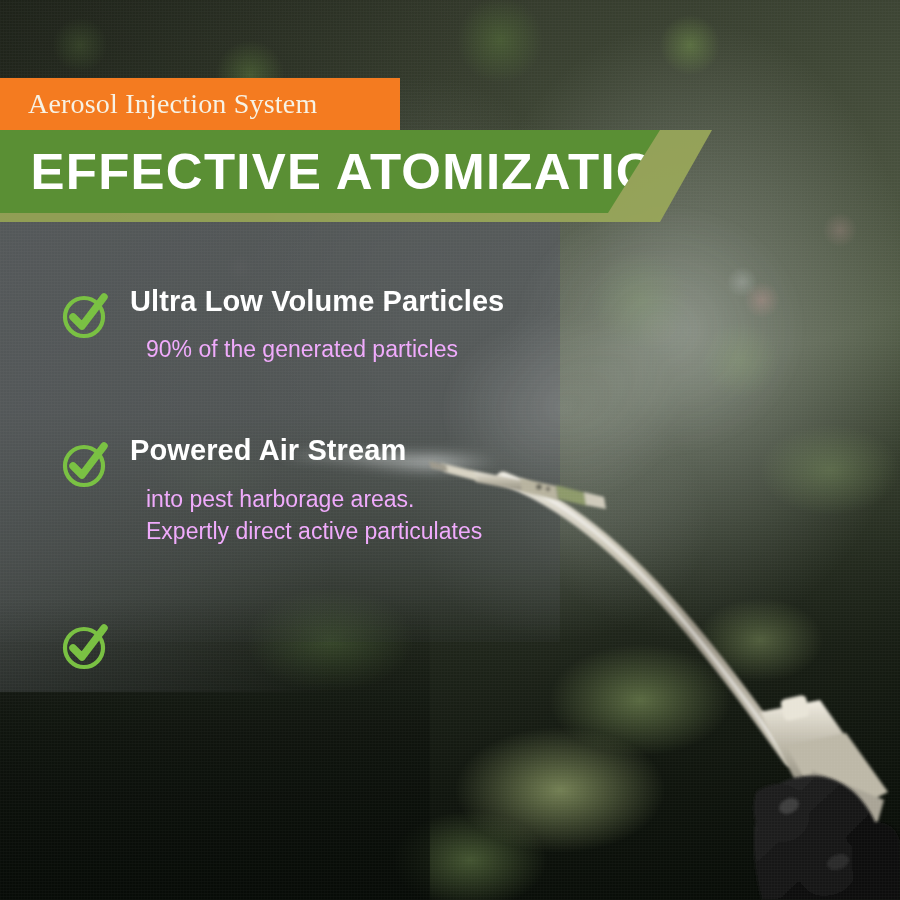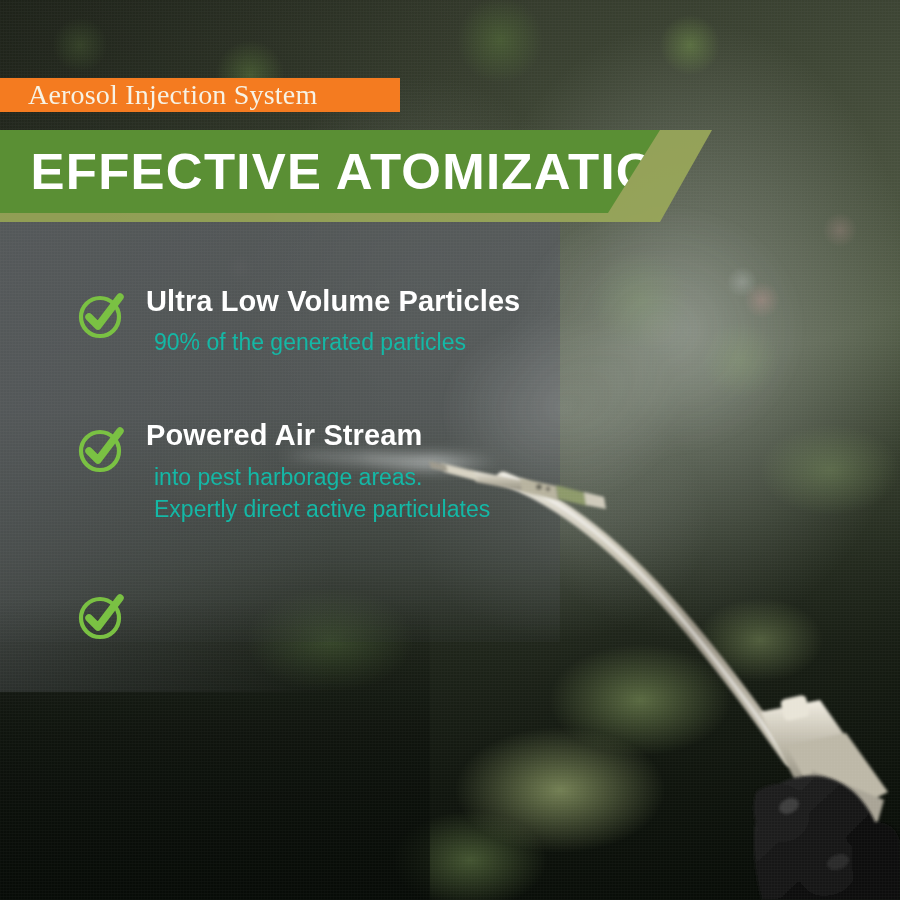--- a/index.html
+++ b/index.html
@@ -81,21 +81,21 @@
     pointer-events: none;
   }
 
   
   .wand { position: absolute; inset: 0; pointer-events: none; }
 
   
   .banner-orange {
     position: absolute;
     left: 0; top: 78px;
-    width: 400px; height: 34px;
+    width: 400px; height: 52px;
     background: #f47b20;
     display: flex;
     align-items: center;
     z-index: 6;
   }
   .banner-orange .kicker {
     color: #f7f2e4;
     font-family: "Liberation Serif", serif;
     font-size: 28px;
     letter-spacing: .2px;
@@ -140,44 +140,44 @@
   .features {
     position: absolute;
     left: 0; top: 285px;
     width: 760px;
     z-index: 4;
   }
   .feature {
     display: flex;
     align-items: flex-start;
     margin-bottom: 52px;
-    padding-left: 76px;
+    padding-left: 60px;
   }
   .check-icon {
     flex: 0 0 auto;
     width: 50px; height: 50px;
     margin-top: 6px;
     margin-right: 20px;
   }
   .feature-text { padding-top: 0; }
   .feature-title {
     color: #ffffff;
     font-size: 29px;
     font-weight: bold;
     letter-spacing: .1px;
     margin: 0 0 9px 0;
     line-height: 1.12;
     white-space: nowrap;
   }
   .feature-body {
-    color: #14b8a6;
+    color: #f0abfc;
     font-size: 23px;
     font-weight: normal;
     line-height: 1.42;
-    margin: 8px;
+    margin: 16px;
   }
   .feature-body span { display: block; white-space: nowrap; }
 </style>
 </head>
 <body>
 
 <div class="stage">
 
   <div class="photo"></div>
   <div class="overlay-left"></div>

